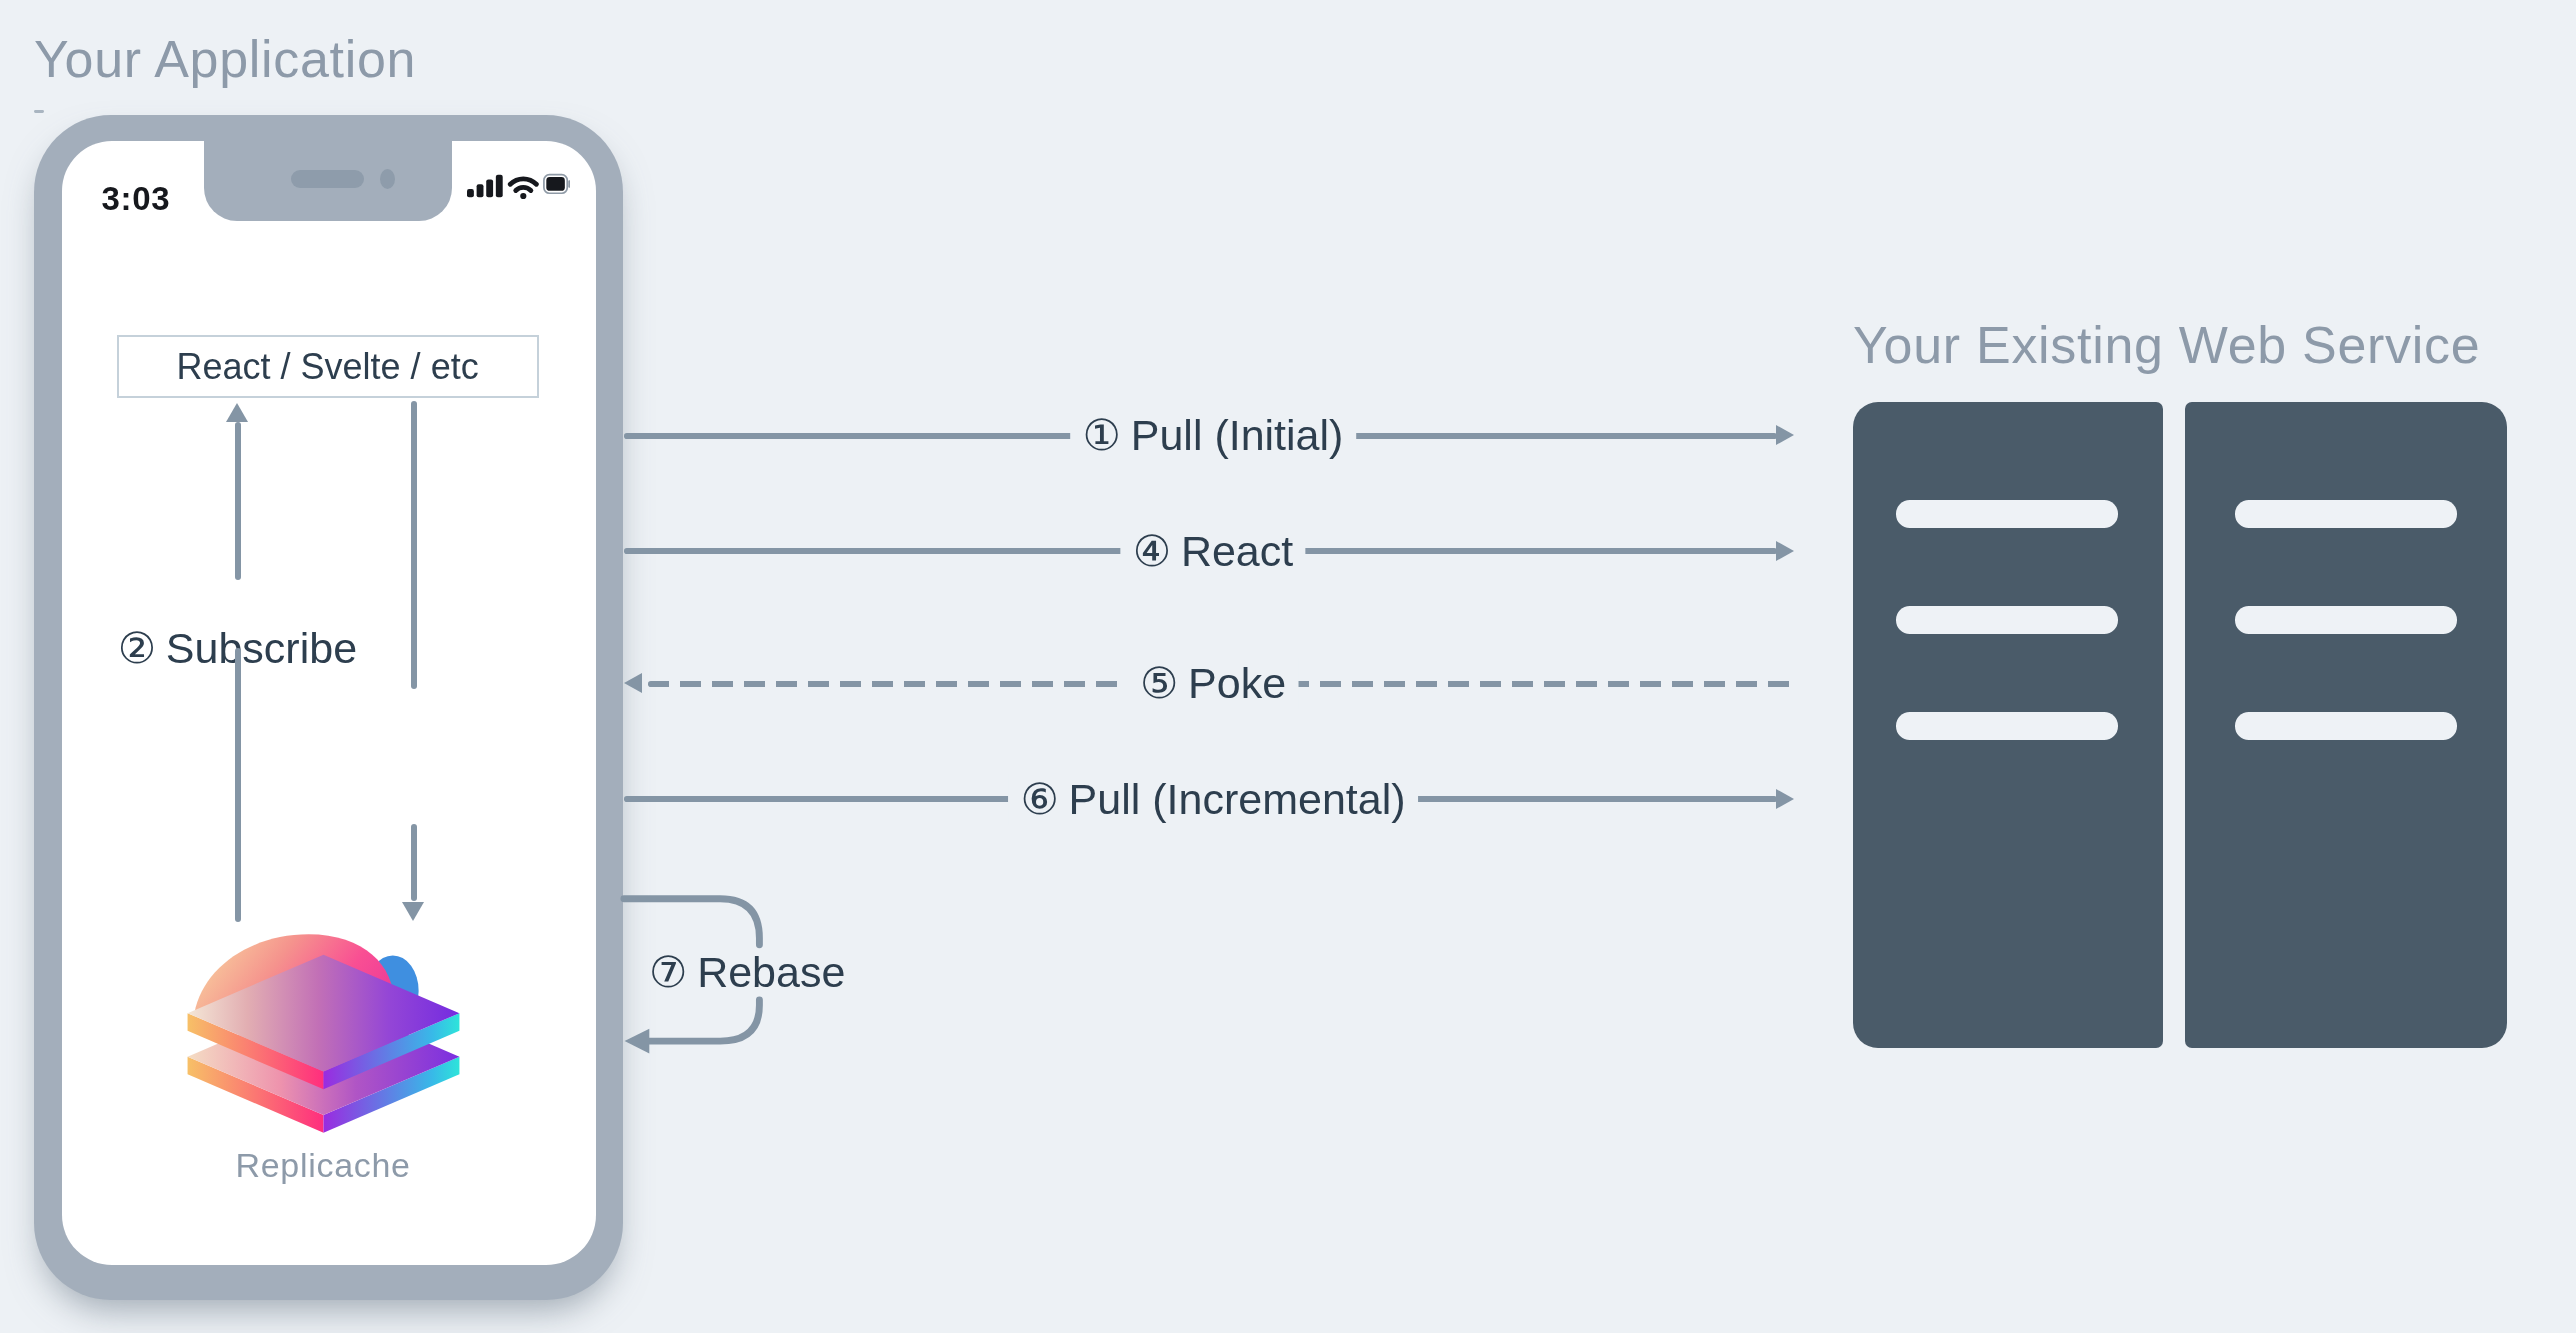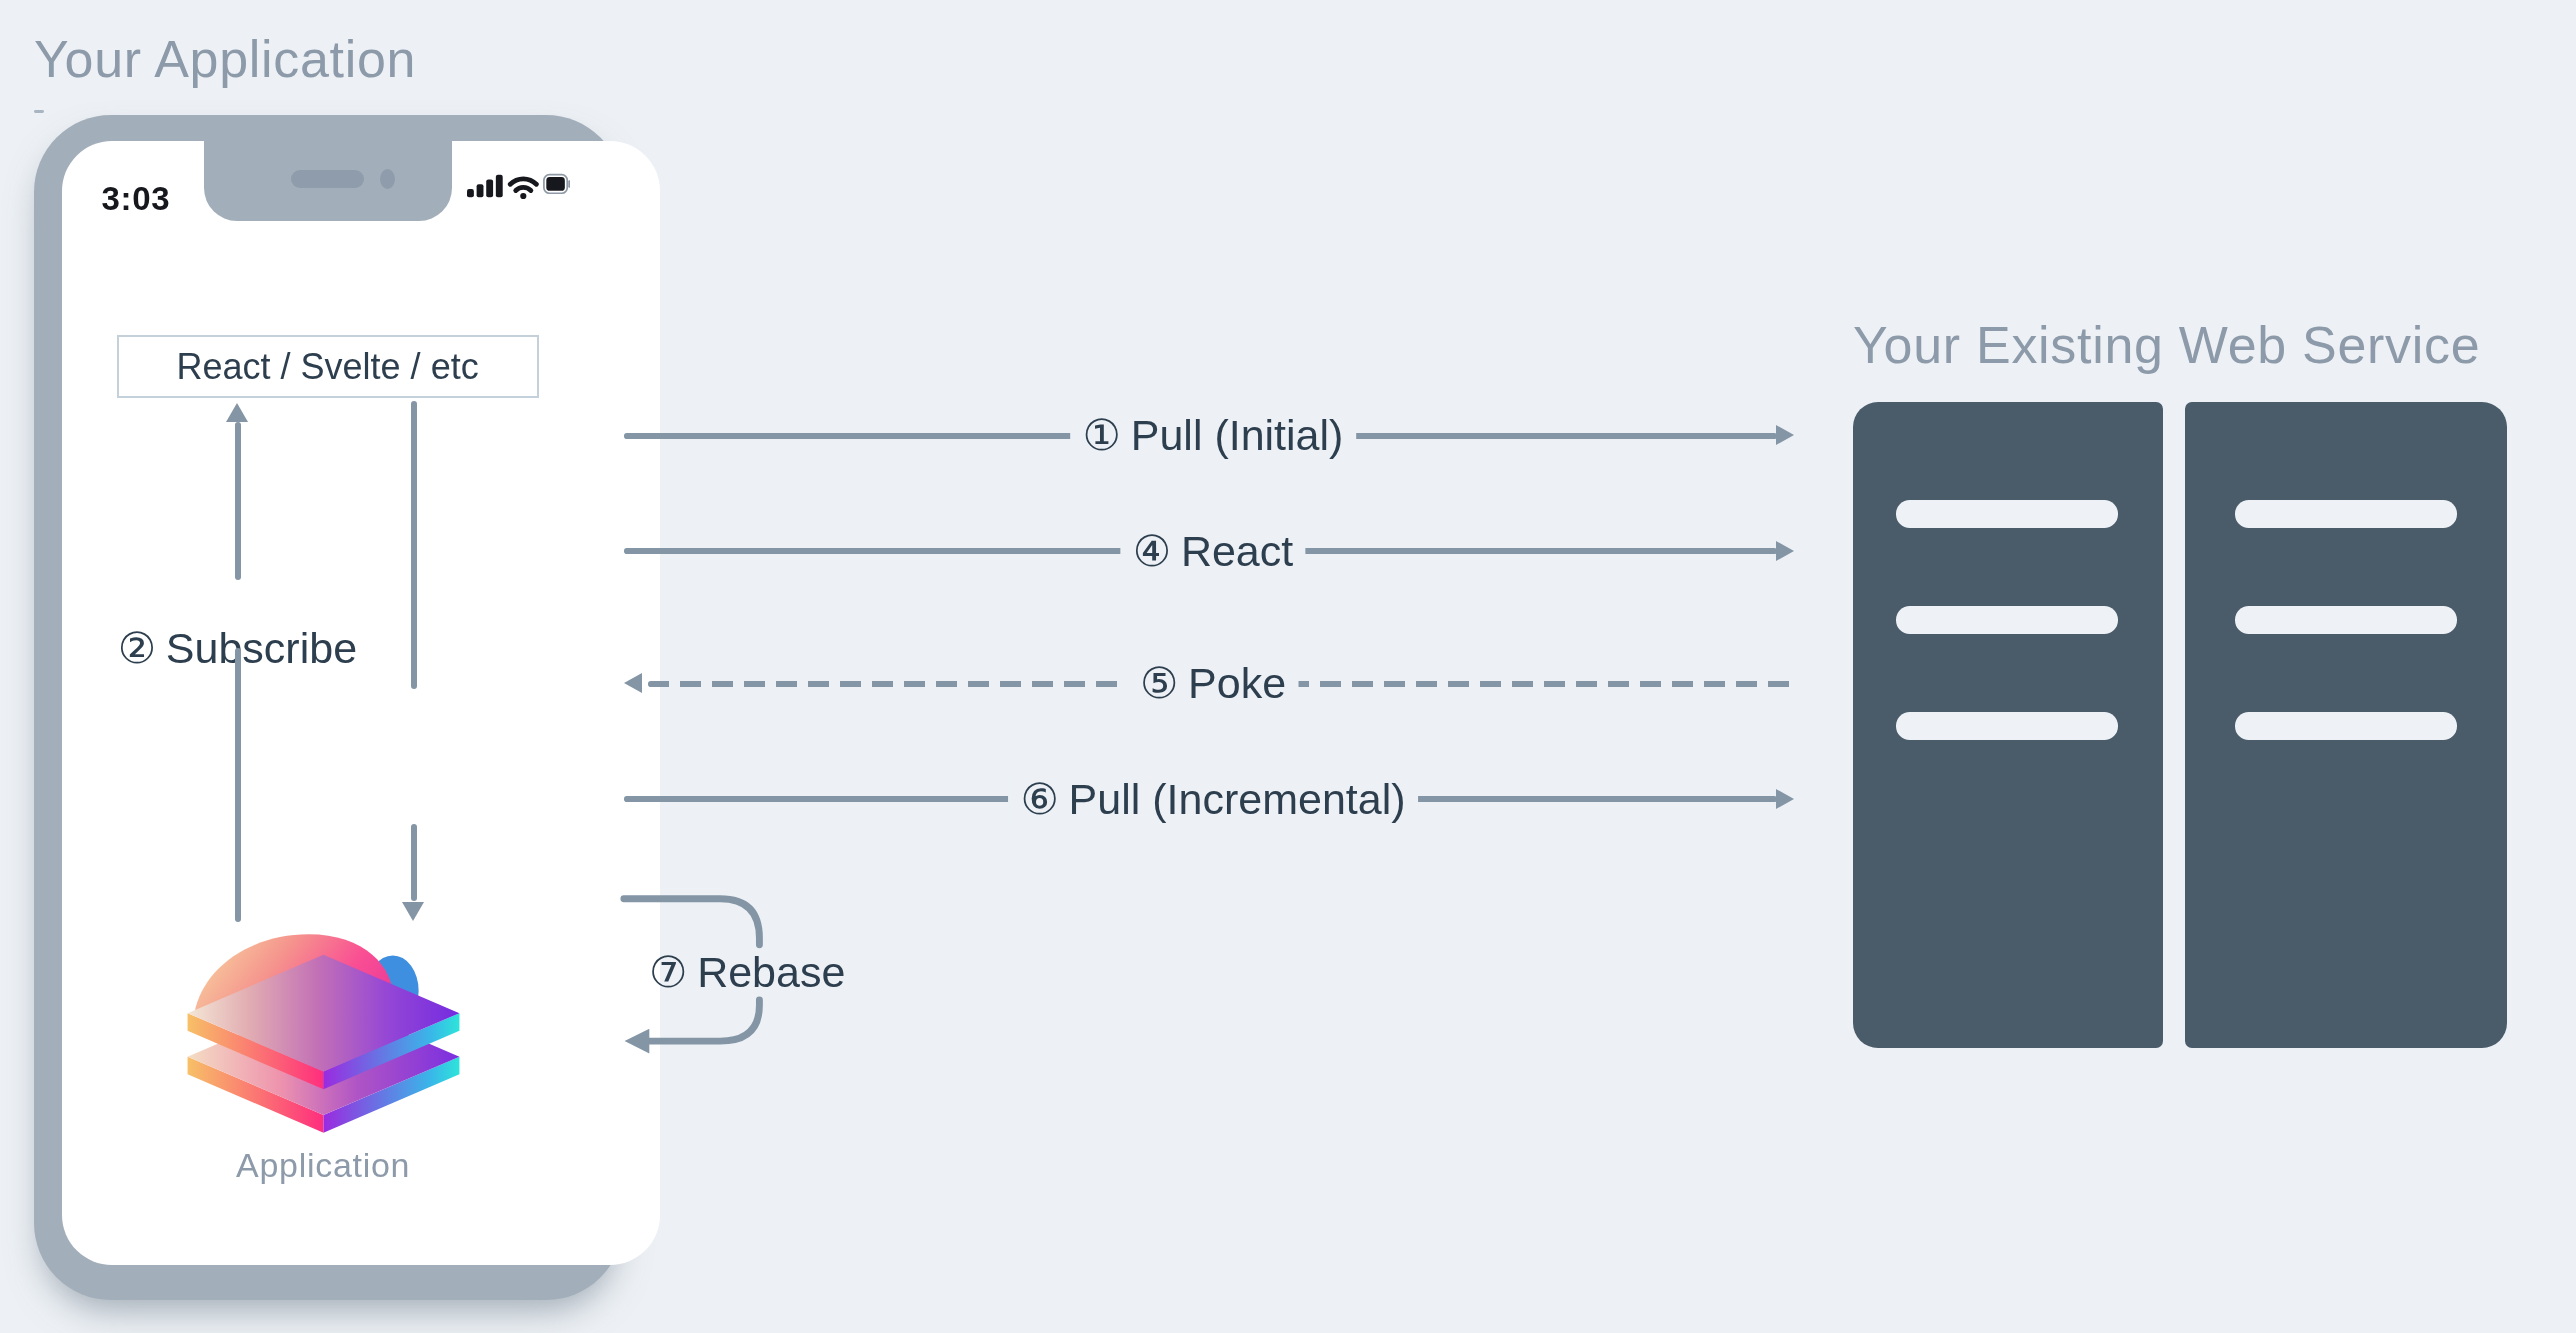--- a/index.html
+++ b/index.html
@@ -29,22 +29,22 @@
     letter-spacing:0.7px;
   }
 
   
   .phone{
     left:34px;top:115px;width:589px;height:1185px;
     background:var(--frame);border-radius:77px;
     box-shadow:0 18px 34px -8.3px rgba(100,115,130,.55);
   }
   .screen{
-    left:27.6px;top:26px;width:592px;height:1124px;
-    background:#ffffff;border-radius:50px;padding-left:6px;
+    left:27.6px;top:26px;width:534px;height:1124px;
+    background:#ffffff;border-radius:50px;
   }
   .notch{
     left:170px;top:0px;width:248px;height:106px;
     background:var(--frame);
     border-radius:0 0 33px 33px;
   }
   .speaker{
     left:257px;top:55px;width:73px;height:18px;border-radius:9px;
     background:var(--notch-detail);
   }
@@ -178,21 +178,21 @@
       </defs>
       <ellipse cx="322" cy="95" rx="38" ry="52" fill="#3f8fe0"></ellipse>
       <path d="M 30,128 C 42,62 112,12 198,12 C 280,12 324,58 324,114 L 324,132 L 30,132 Z" fill="url(#curlG)"></path>
       <path d="M 20,192 L 220,278 L 220,304 L 20,218 Z" fill="url(#edgeL)"></path>
       <path d="M 420,192 L 220,278 L 220,304 L 420,218 Z" fill="url(#edgeR)"></path>
       <path d="M 20,192 L 220,106 L 420,192 L 220,278 Z" fill="url(#face2)"></path>
       <path d="M 20,128 L 220,214 L 220,240 L 20,154 Z" fill="url(#edgeL)"></path>
       <path d="M 420,128 L 220,214 L 220,240 L 420,154 Z" fill="url(#edgeR)"></path>
       <path d="M 20,128 L 220,42 L 420,128 L 220,214 Z" fill="url(#face1)"></path>
     </svg>
-    <div class="abs logo-caption" style="left:112px;top:1005px;width:299px;">Application</div>
+    <div class="abs logo-caption" style="left:112px;top:1005px;width:299px;">Replicache</div>
   </div>
 
   <div class="abs notch"></div>
   <div class="abs speaker"></div>
   <div class="abs camera"></div>
   <div class="abs status-time">3:03</div>
   <svg class="abs status-icons" width="103" height="32" viewBox="0 0 150 46">
     <g fill="#16181d">
       <rect x="0" y="29" width="10" height="12" rx="3"></rect>
       <rect x="14" y="22" width="10" height="19" rx="3"></rect>

